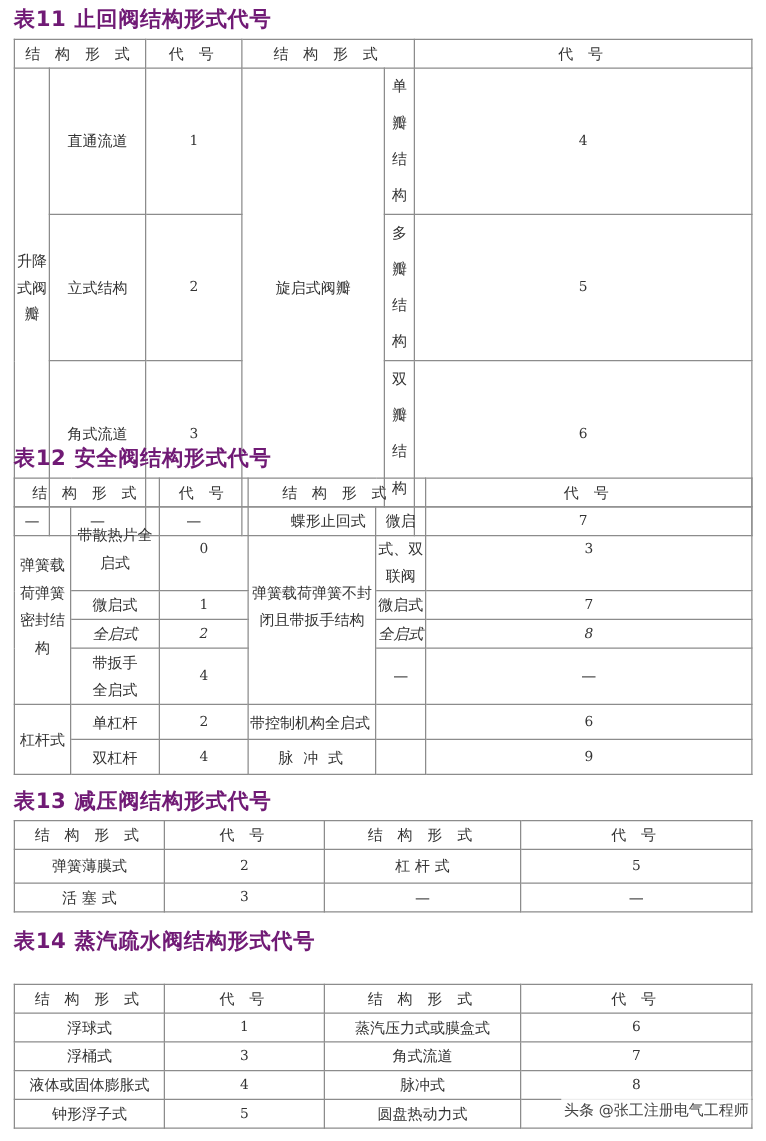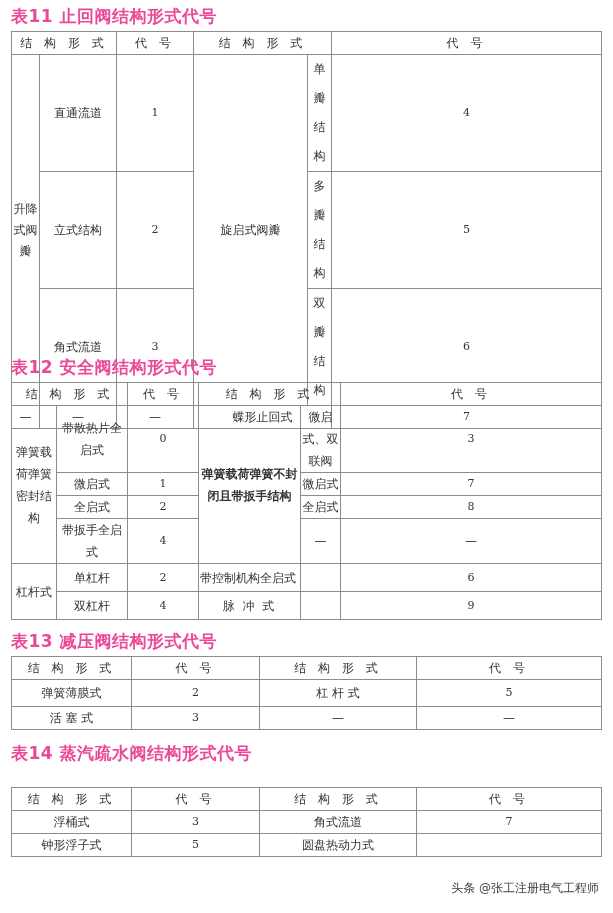--- a/index.html
+++ b/index.html
@@ -1,18 +1,18 @@
 <!DOCTYPE html>
 <html><head>
 <meta charset="utf-8">
 <style>
   html, body { margin:0; padding:0; background:#ffffff; }
   body { width:613px; height:913px; position:relative; overflow:hidden;
          font-family:"DejaVu Sans", sans-serif; color:#333; }
-  .title { position:absolute; left:11px; font-size:17px; font-weight:bold; color:#ec4899;
+  .title { position:absolute; left:11px; font-size:17px; font-weight:bold; color:#701a75;
            letter-spacing:0.5px; line-height:22px; }
   table { position:absolute; border-collapse:collapse; table-layout:fixed; }
   td { border:1px solid #8c8c8c; text-align:center; vertical-align:middle;
        font-size:12px; color:#333; padding:0; line-height:22px; }
   td.hdr { letter-spacing:4px; }
   td.num { font-family:"DejaVu Serif", serif; font-size:11px; }
   td.vert { line-height:29px; font-size:12px; }
   .wm { position:absolute; right:12px; top:877px; font-size:12px; color:#444;
         background:rgba(255,255,255,0.85); padding:0 2px; line-height:22px; }
 </style>
@@ -80,38 +80,38 @@
       <tr style="height:23px;">
     <td class="hdr" colspan="2">结 构 形 式</td>
     <td class="hdr">代 号</td>
     <td class="hdr" colspan="2">结 构 形 式</td>
     <td class="hdr">代 号</td>
   </tr>
   <tr style="height:67px;">
     <td rowspan="4" style="padding:0 2px;">弹簧载荷弹簧密封结构</td>
     <td style="padding:0 3px;">带散热片全启式</td>
     <td class="num">0</td>
-    <td rowspan="4" style="padding:0 1px;font-weight:bold;">弹簧载荷弹簧不封闭且带扳手结构</td>
+    <td rowspan="4" style="padding:0 1px;">弹簧载荷弹簧不封闭且带扳手结构</td>
     <td>微启式、双联阀</td>
     <td class="num">3</td>
   </tr>
   <tr style="height:23px;">
     <td>微启式</td>
     <td class="num">1</td>
     <td>微启式</td>
     <td class="num">7</td>
   </tr>
-  <tr style="height:23px;">
+  <tr style="height:23px;font-style:italic;">
     <td>全启式</td>
     <td class="num">2</td>
     <td>全启式</td>
     <td class="num">8</td>
   </tr>
   <tr style="height:45px;">
-    <td style="padding:0 3px;">带扳手全启式</td>
+    <td style="padding:0 15px;">带扳手全启式</td>
     <td class="num">4</td>
     <td>—</td>
     <td>—</td>
   </tr>
   <tr style="height:28px;">
     <td rowspan="2">杠杆式</td>
     <td>单杠杆</td>
     <td class="num">2</td>
     <td style="text-align:left; padding-left:1px;">带控制机构全启式</td>
     <td></td>
@@ -166,24 +166,36 @@
       <col>
     </colgroup>
   <tbody>
       <tr style="height:23px;">
     <td class="hdr">结 构 形 式</td>
     <td class="hdr">代 号</td>
     <td class="hdr">结 构 形 式</td>
     <td class="hdr">代 号</td>
   </tr>
   <tr style="height:23px;">
+    <td>浮球式</td>
+    <td class="num">1</td>
+    <td>蒸汽压力式或膜盒式</td>
+    <td class="num">6</td>
+  </tr>
+  <tr style="height:23px;">
     <td>浮桶式</td>
     <td class="num">3</td>
     <td>角式流道</td>
     <td class="num">7</td>
+  </tr>
+  <tr style="height:23px;">
+    <td>液体或固体膨胀式</td>
+    <td class="num">4</td>
+    <td>脉冲式</td>
+    <td class="num">8</td>
   </tr>
   <tr style="height:23px;">
     <td>钟形浮子式</td>
     <td class="num">5</td>
     <td>圆盘热动力式</td>
     <td class="num"></td>
   </tr>
 </tbody>
   </table>
 

